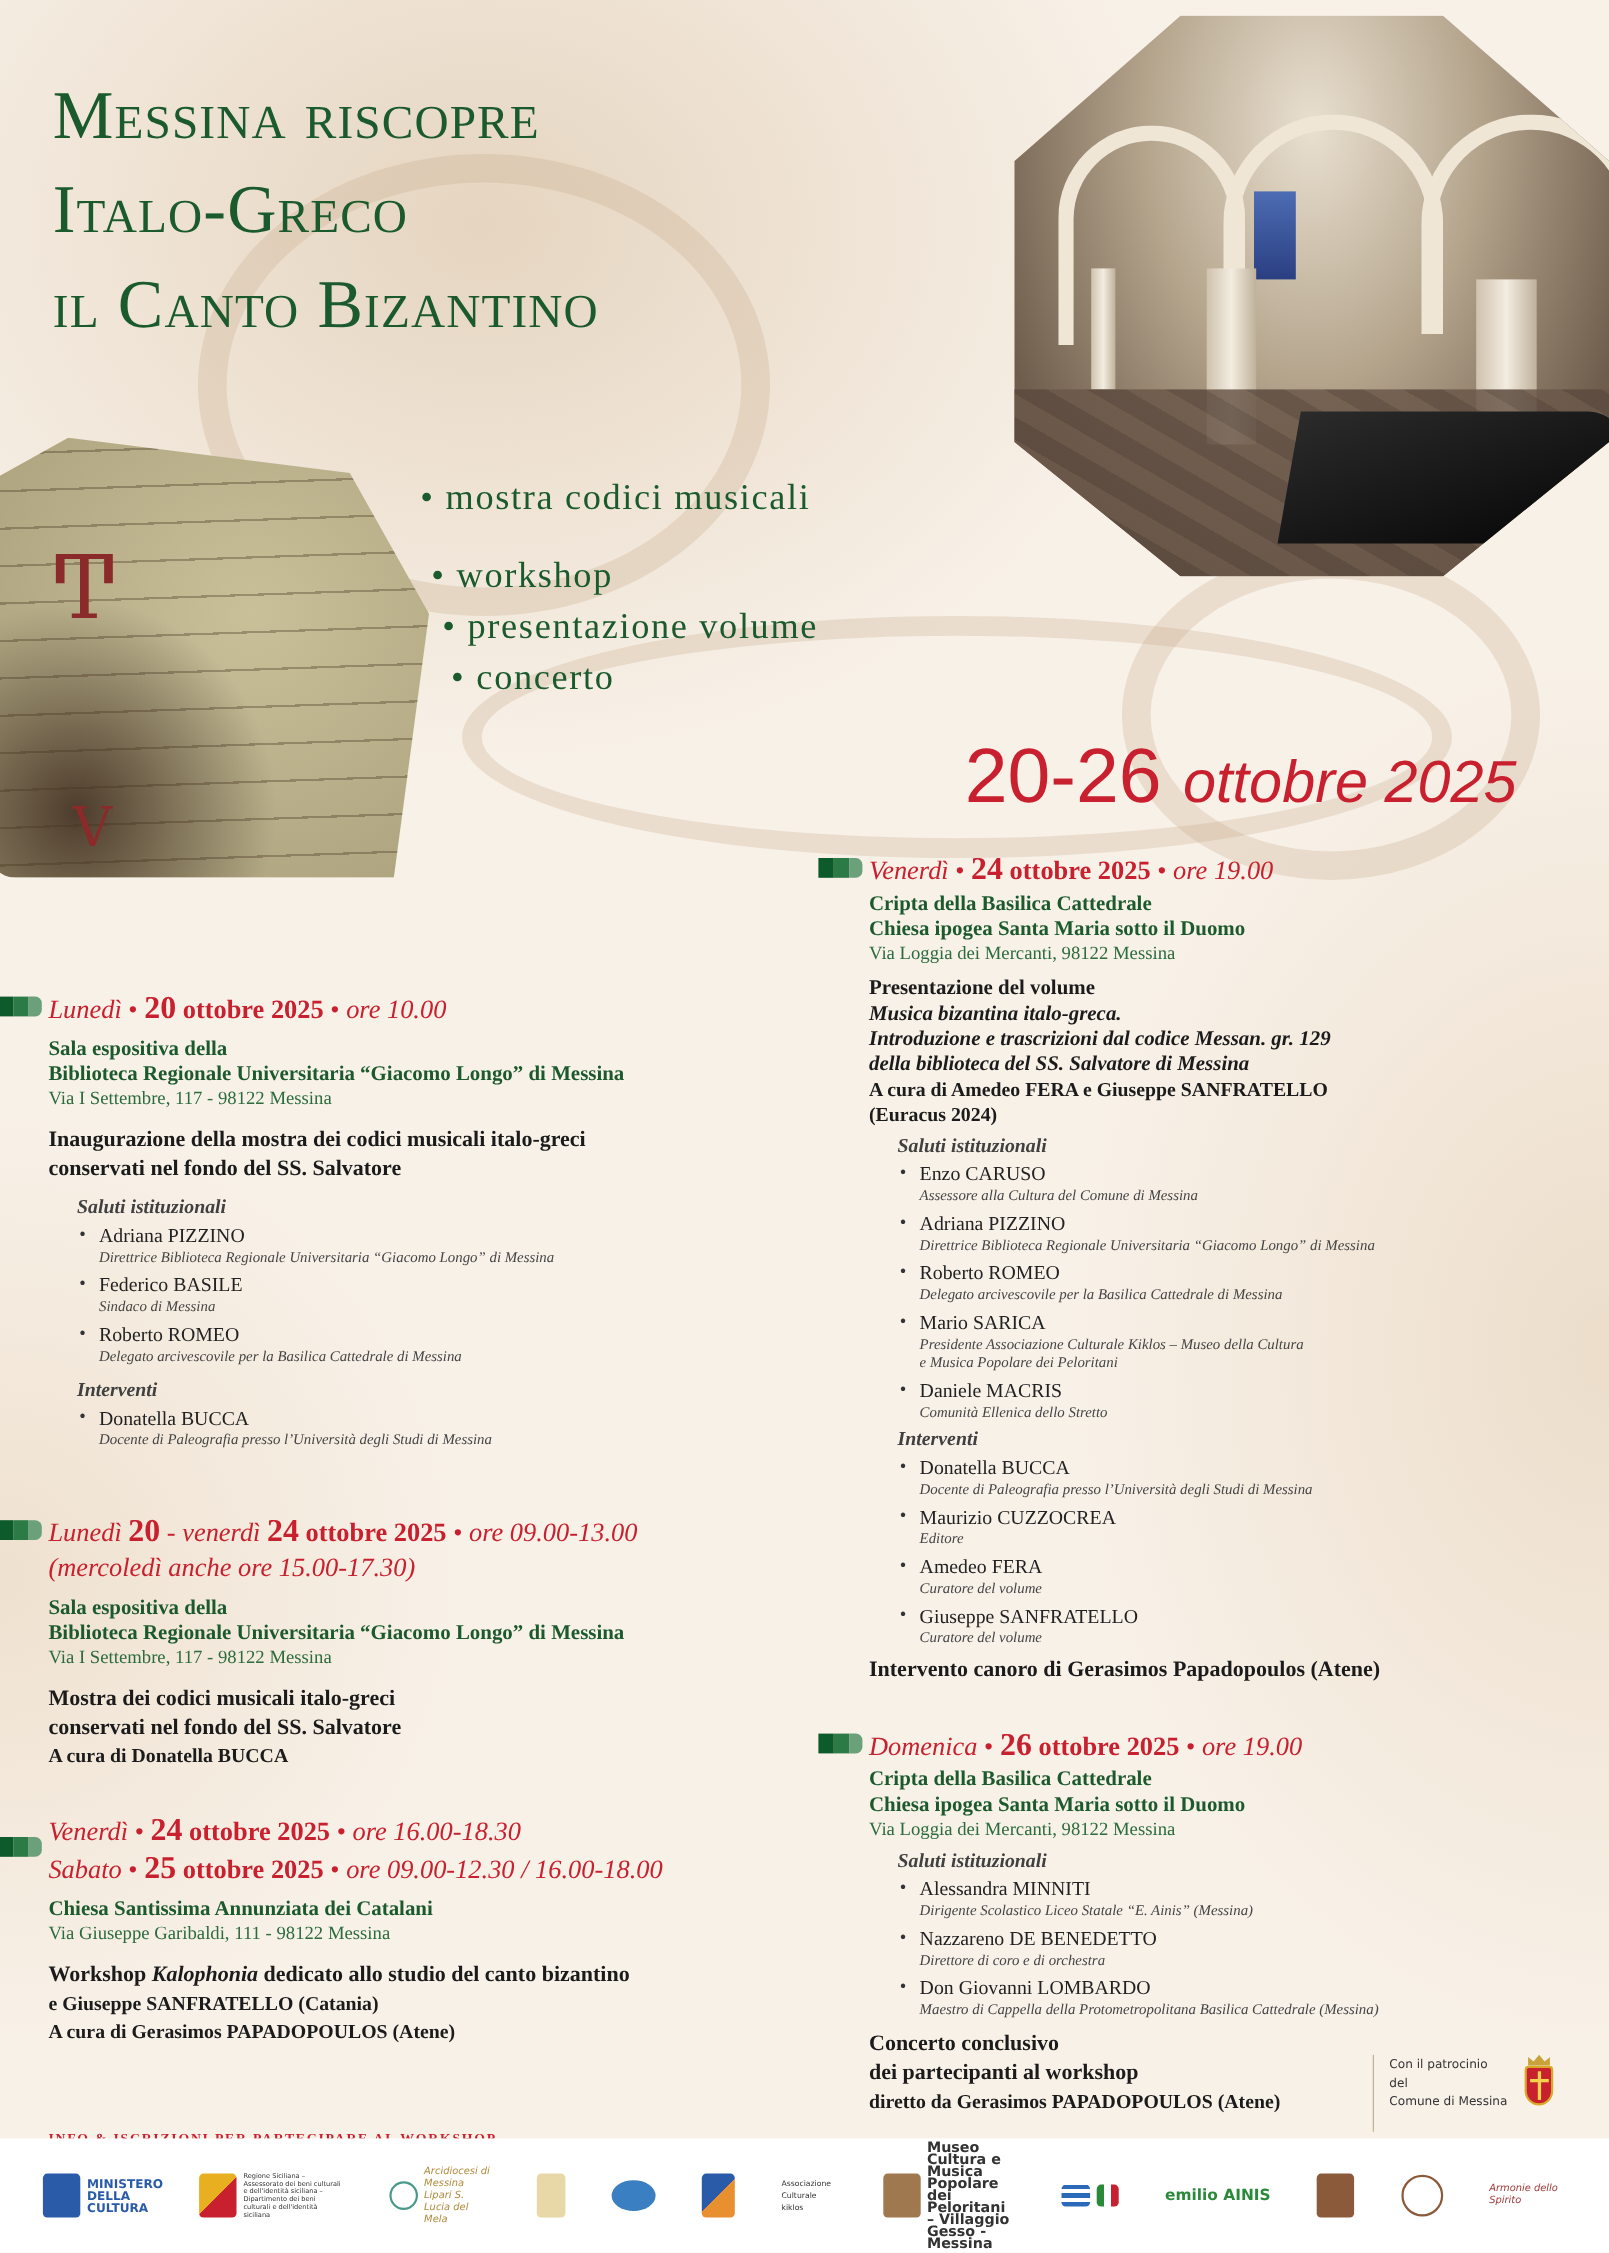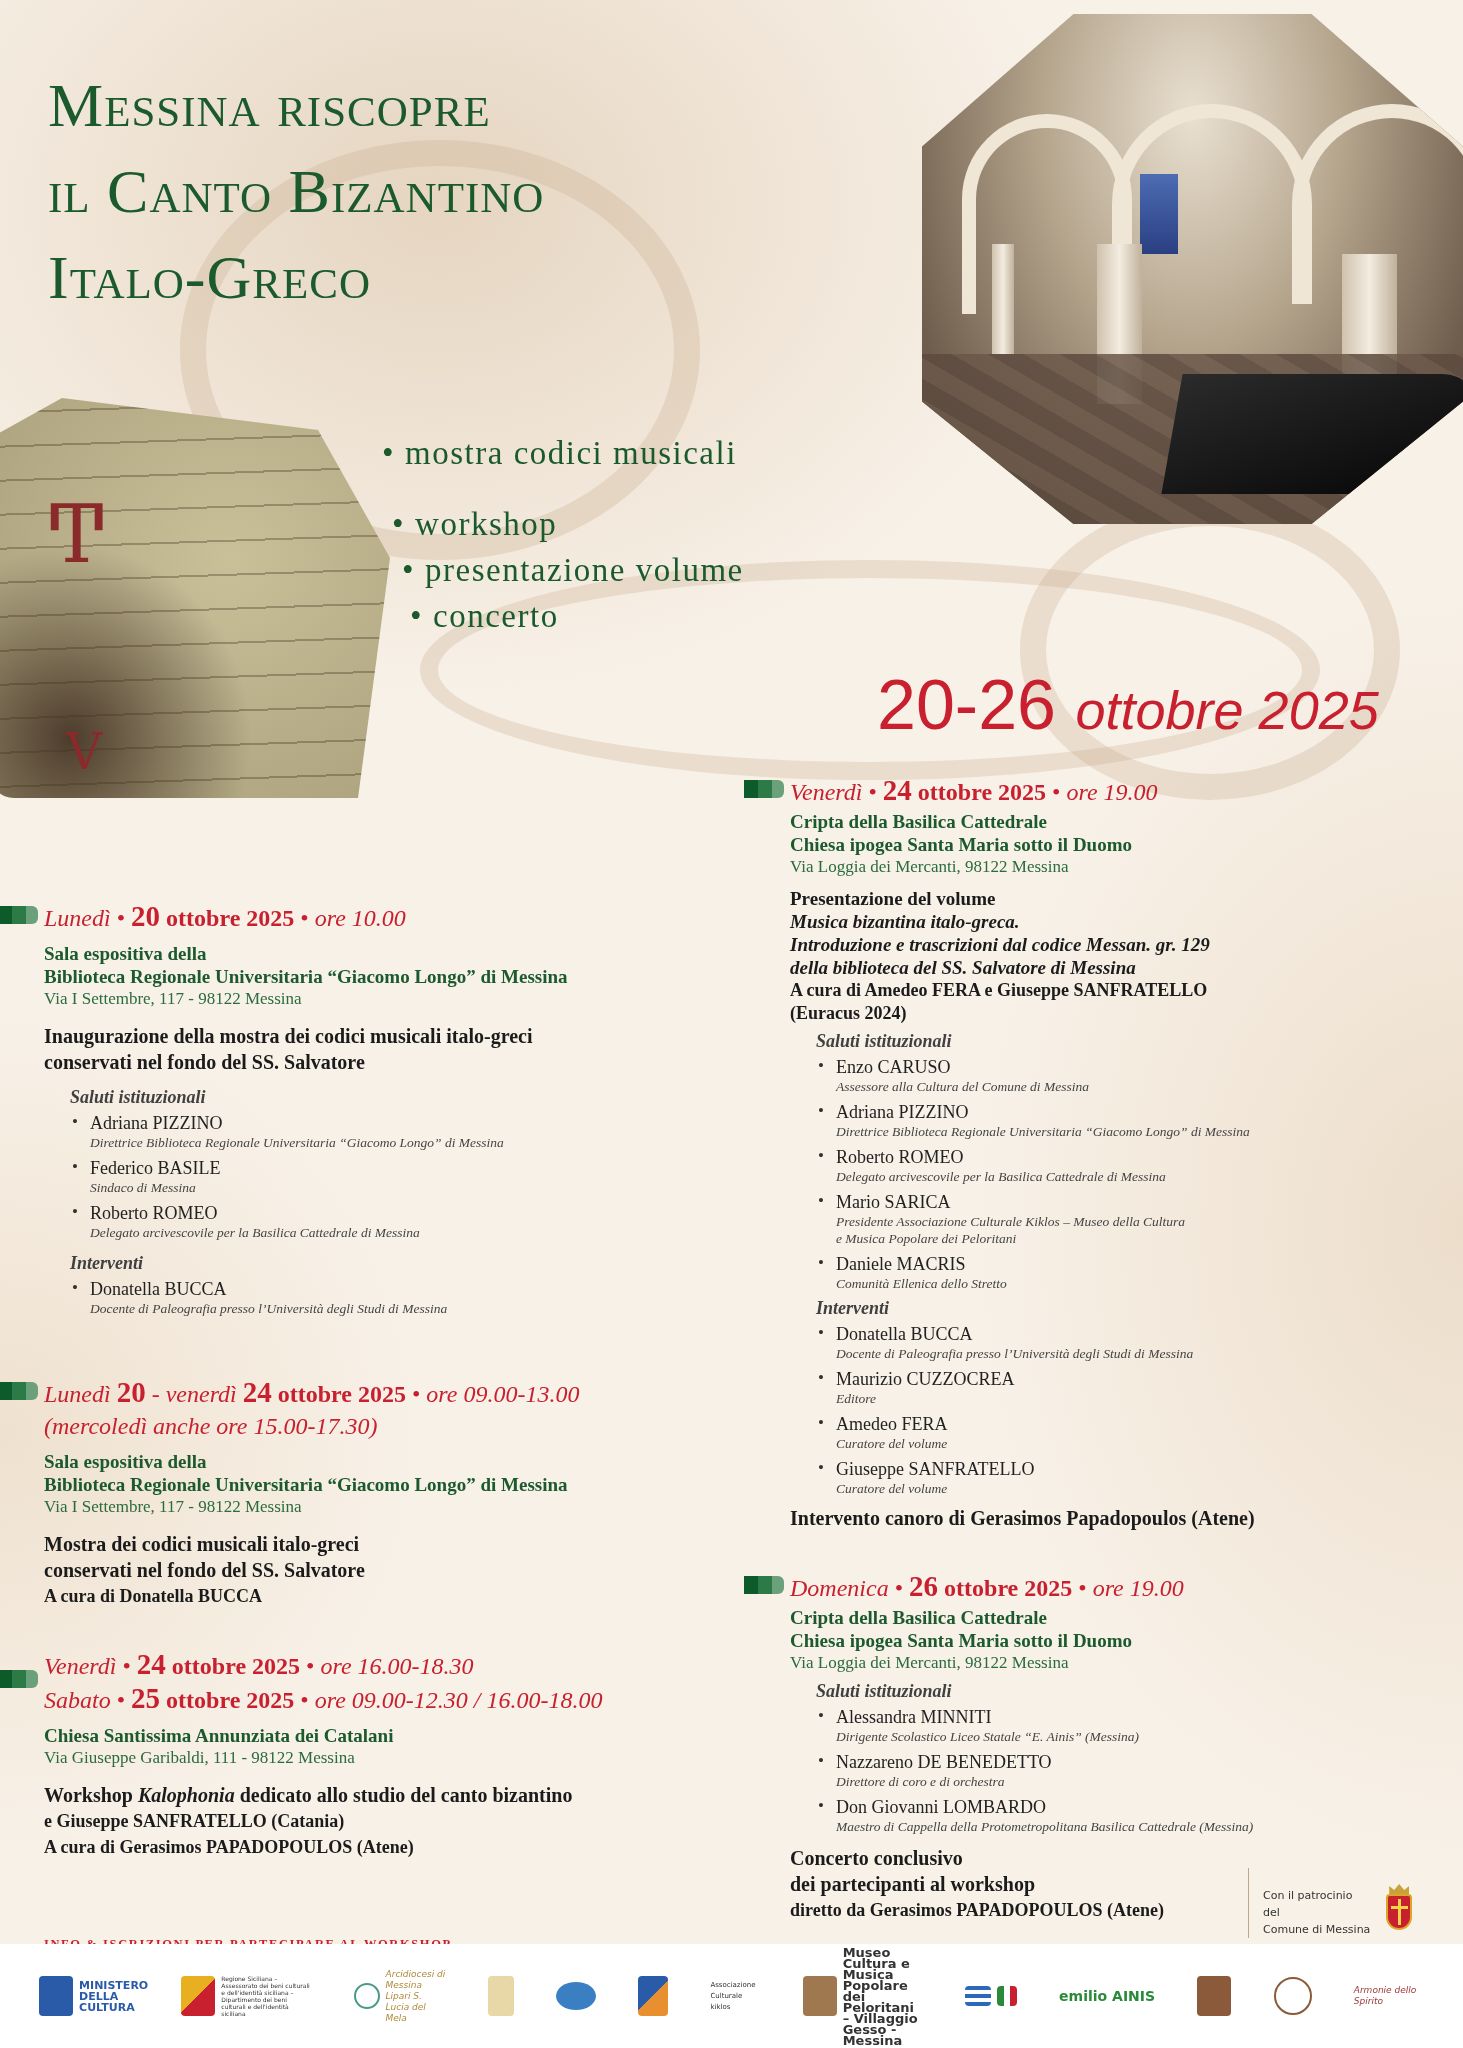--- a/index.html
+++ b/index.html
@@ -84,21 +84,21 @@
   .people { margin-left: 26px; }
   .person { position: relative; padding-left: 20px; margin-bottom: 6px; }
   .person::before { content: "•"; position: absolute; left: 2px; top: 0; font-size: 17px; color: #333; }
   .person .name { font-size: 18px; line-height: 22px; color: #222; }
   .person .role { font-style: italic; font-size: 13.5px; line-height: 17px; color: #444; }
 
   .info { left: 44px; top: 1893px; font-family: Liberation Serif, serif; color: #c8202e; margin-top: 44px; }
   .info .head { font-size: 12.5px; font-weight: bold; letter-spacing: 1.6px; }
   .info .contact { font-size: 13px; font-weight: bold; margin-top: 3px; }
 
-  .patronage { left: 1248px; top: 1868px; width: 170px; height: 70px; border-left: 1px solid #bfa88a; padding-left: 14px; display: flex; align-items: flex-end; gap: 8px; }
+  .patronage { left: 1248px; top: 1868px; width: 170px; height: 70px; border-left: 1px solid #bfa88a; padding-left: 14px; display: flex; align-items: flex-start; gap: 8px; }
   .patronage .txt { font-family: "DejaVu Sans", sans-serif; font-size: 11px; color: #333; line-height: 17px; }
   .crest { width: 38px; height: 54px; position: relative; }
   .crest .shield { position: absolute; left: 6px; top: 10px; width: 26px; height: 36px; background: #c8202e; border-radius: 4px 4px 14px 14px; border: 2px solid #d9a826; }
   .crest .shield::before { content: ""; position: absolute; left: 10px; top: 3px; width: 3px; height: 26px; background: #f4d24a; }
   .crest .shield::after { content: ""; position: absolute; left: 3px; top: 10px; width: 17px; height: 3px; background: #f4d24a; }
   .crest .crown { position: absolute; left: 9px; top: 0; width: 20px; height: 10px; background: #c9a23a; clip-path: polygon(0 100%, 0 20%, 25% 60%, 50% 0, 75% 60%, 100% 20%, 100% 100%); }
 
   
   .logobar { left: 0; top: 1944px; width: 1463px; height: 104px; background: #fff; display: flex; align-items: center; justify-content: space-around; padding: 0 18px; }
   .logo { display: flex; align-items: center; gap: 6px; font-family: "DejaVu Sans", sans-serif; }
@@ -108,22 +108,22 @@
 </style>
 </head>
 <body>
 
 <div class="swirl" style="left:180px;top:140px;width:520px;height:420px;"></div>
 <div class="swirl" style="left:1020px;top:500px;width:380px;height:300px;"></div>
 <div class="swirl" style="left:420px;top:560px;width:900px;height:220px;border-width:18px;"></div>
 
 <div class="abs title">
   <div>Messina riscopre</div>
+  <div>Italo-Greco</div>
   <div>il Canto Bizantino</div>
-  <div>Italo-Greco</div>
 </div>
 
 <div class="abs manuscript">
   <span class="initial">Ͳ</span>
   <span class="initial initial2">V</span>
 </div>
 <div class="abs crypt">
   <div class="arch" style="left:40px;top:100px;width:170px;height:200px;"></div>
   <div class="arch" style="left:190px;top:90px;width:200px;height:200px;"></div>
   <div class="arch" style="left:370px;top:90px;width:200px;height:200px;"></div>

